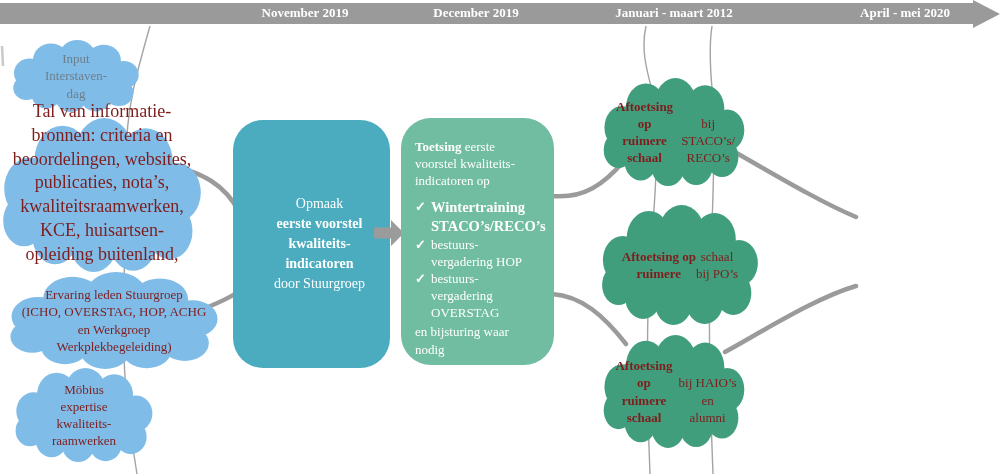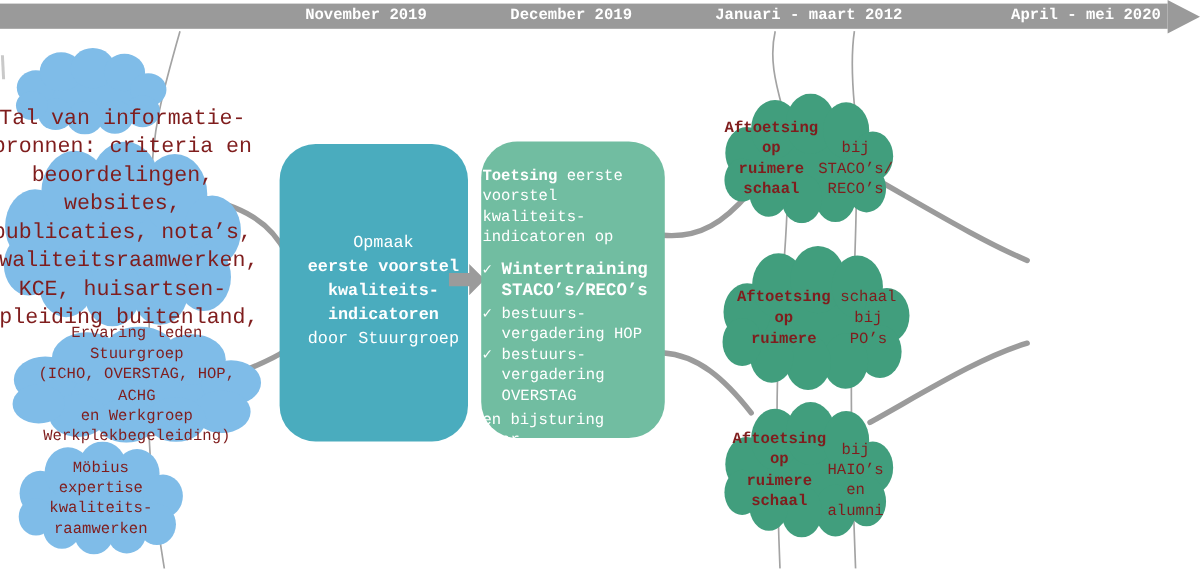--- a/index.html
+++ b/index.html
@@ -1,17 +1,17 @@
 <!DOCTYPE html>
 <html style="--header_gray: #9a9a9a; --cloud_blue: #7fbce8; --cloud_green: #419e7d; --box_teal: #4aacbe; --box_green: #71bda1; --connector: #9b9b9b; --cloud_a_text: #6e7f8c;"><head>
 <meta charset="utf-8">
 <style>
   html,body{margin:0;padding:0;background:#fff;}
   #stage{position:relative;width:1000px;height:474px;background:#fff;overflow:hidden;
-         font-family:Liberation Mono, monospace;}
+         font-family:Liberation Serif, serif;}
 
   
   #wires{position:absolute;left:0;top:0;z-index:0;}
 
   
   .tl-bar{position:absolute;left:0;top:3px;width:973px;height:21px;background:var(--header_gray,#9a9a9a);z-index:3;}
   .tl-tip{position:absolute;left:973px;top:0;width:0;height:0;z-index:3;
           border-top:14px solid transparent;border-bottom:14px solid transparent;
           border-left:27px solid var(--header_gray,#9a9a9a);}
   .tl-label{position:absolute;top:5px;z-index:4;transform:translateX(-50%);
@@ -30,21 +30,21 @@
 
   
   .pbox{position:absolute;z-index:2;border-radius:30px;color:#fff;padding-left:16px;}
   .pbox.teal{background:var(--box_teal,#4aacbe);}
   .pbox.green{background:var(--box_green,#71bda1);}
   .pbox-center{display:flex;align-items:center;justify-content:center;text-align:center;}
   .pbox-center .bx-text{white-space:pre-line;font-size:14px;line-height:1.42;padding:0 4px;}
   .bx-text b{font-weight:bold;}
 
   
-  #box2{padding:20px 12px 0 1px;box-sizing:border-box;font-size:13px;line-height:1.32;}
+  #box2{padding:20px 12px 0 14px;box-sizing:border-box;font-size:13px;line-height:1.32;}
   #box2 .intro{white-space:pre-line;margin-bottom:9px;}
   .chk-row{display:flex;align-items:flex-start;}
   .chk{flex:0 0 16px;font-weight:bold;font-size:13px;}
   .itx{white-space:pre-line;}
   .itx.big{font-weight:bold;font-size:14.5px;line-height:1.28;}
   #box2 .after{white-space:pre-line;margin-top:2px;}
 
   
   .flow-arrow{position:absolute;z-index:2;}
 </style>
@@ -92,20 +92,23 @@
   <div class="tl-tip"></div>
   <div class="tl-label" style="left:305px">November 2019</div>
   <div class="tl-label" style="left:476px">December 2019</div>
   <div class="tl-label" style="left:674px">Januari - maart 2012</div>
   <div class="tl-label" style="left:905px">April - mei 2020</div>
 
   <div id="cloudA" class="cloud cloud-blue" style="left:10px;top:40px;width:132px;height:72px">
     <svg viewBox="0 0 200 120" preserveAspectRatio="none">
         <use href="#cloudShape"></use>
       </svg>
+    <div class="cloud-text">Input
+Interstaven-
+dag</div>
   </div>
 
   <div id="cloudB" class="cloud cloud-blue" style="left:-2px;top:118px;width:208px;height:154px">
     <svg viewBox="0 0 200 120" preserveAspectRatio="none">
         <use href="#cloudShape"></use>
       </svg>
     <div class="cloud-text">Tal van informatie-
 bronnen: criteria en
 beoordelingen, websites,
 publicaties, nota’s,

